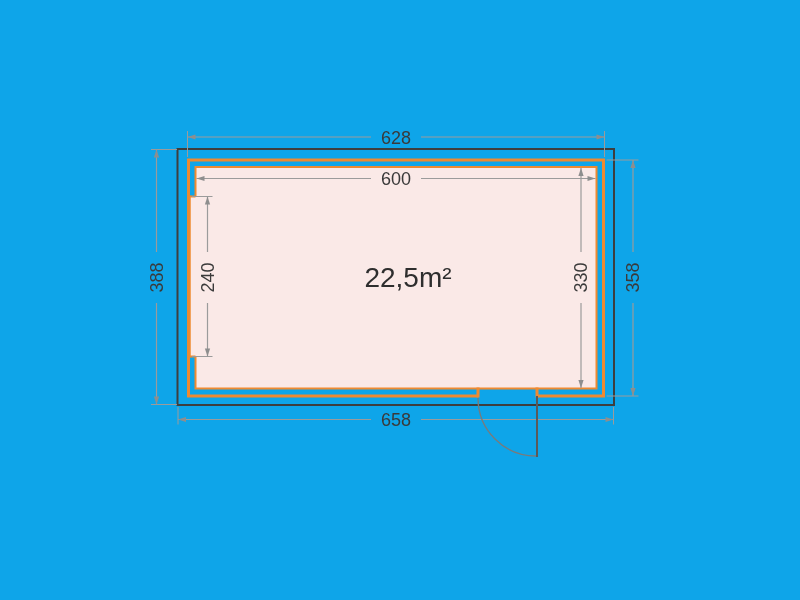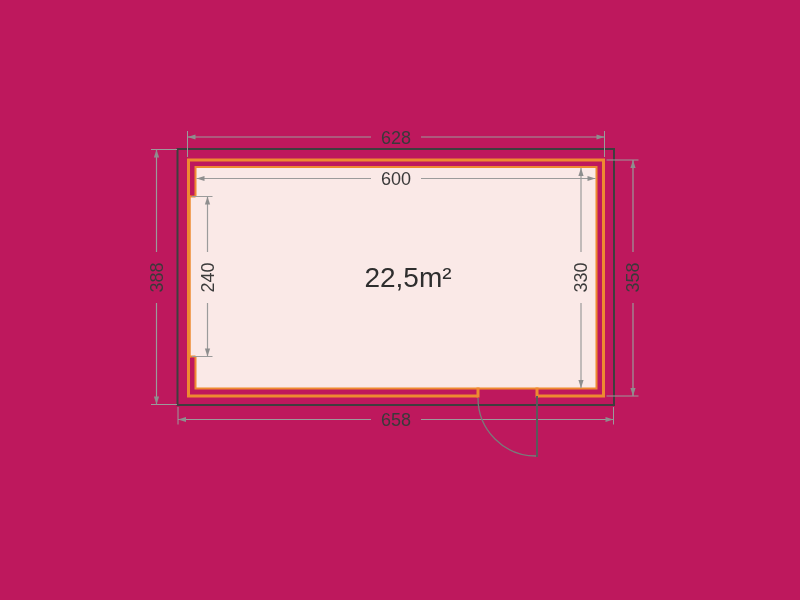--- a/index.html
+++ b/index.html
@@ -8,21 +8,21 @@
     background: #ffffff;
     width: 800px;
     height: 600px;
     overflow: hidden;
     font-family: "Liberation Sans", sans-serif;
   }
   .canvas {
     position: relative;
     width: 800px;
     height: 600px;
-    background: #be185d;
+    background: #0ea5e9;
   }
   svg { display: block; }
   .dim-line   { stroke: #9b9b9b; stroke-width: 1.2; fill: none; }
   .dim-tick   { stroke: #9b9b9b; stroke-width: 1;   fill: none; }
   .dim-arrow  { fill: #8e8e8e; stroke: none; }
   .dim-text   {
     fill: #3a3a3a;
     font-size: 18px;
     font-family: "Liberation Sans", sans-serif;
     text-anchor: middle;

